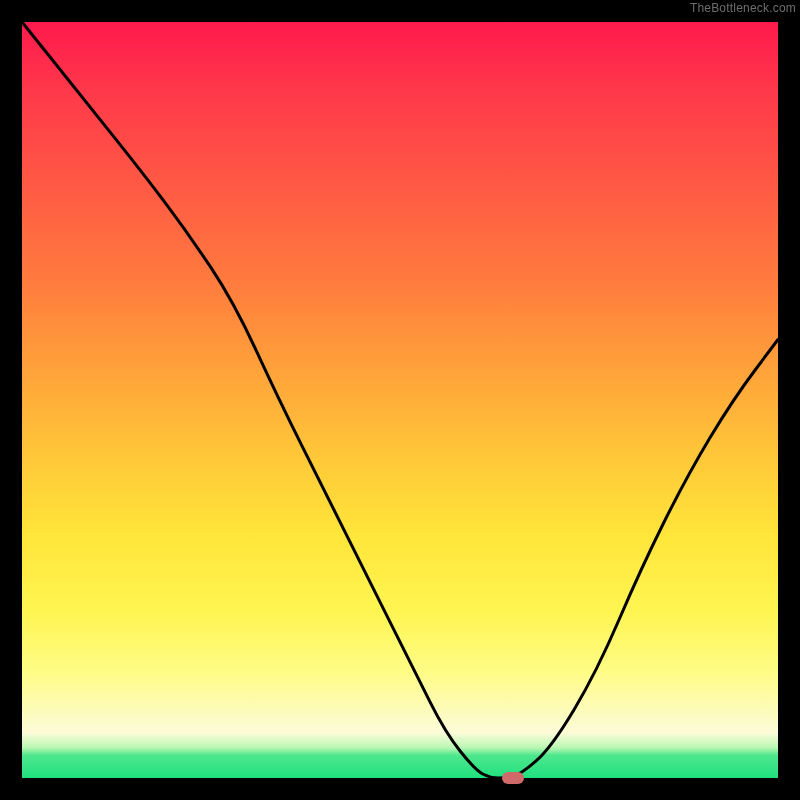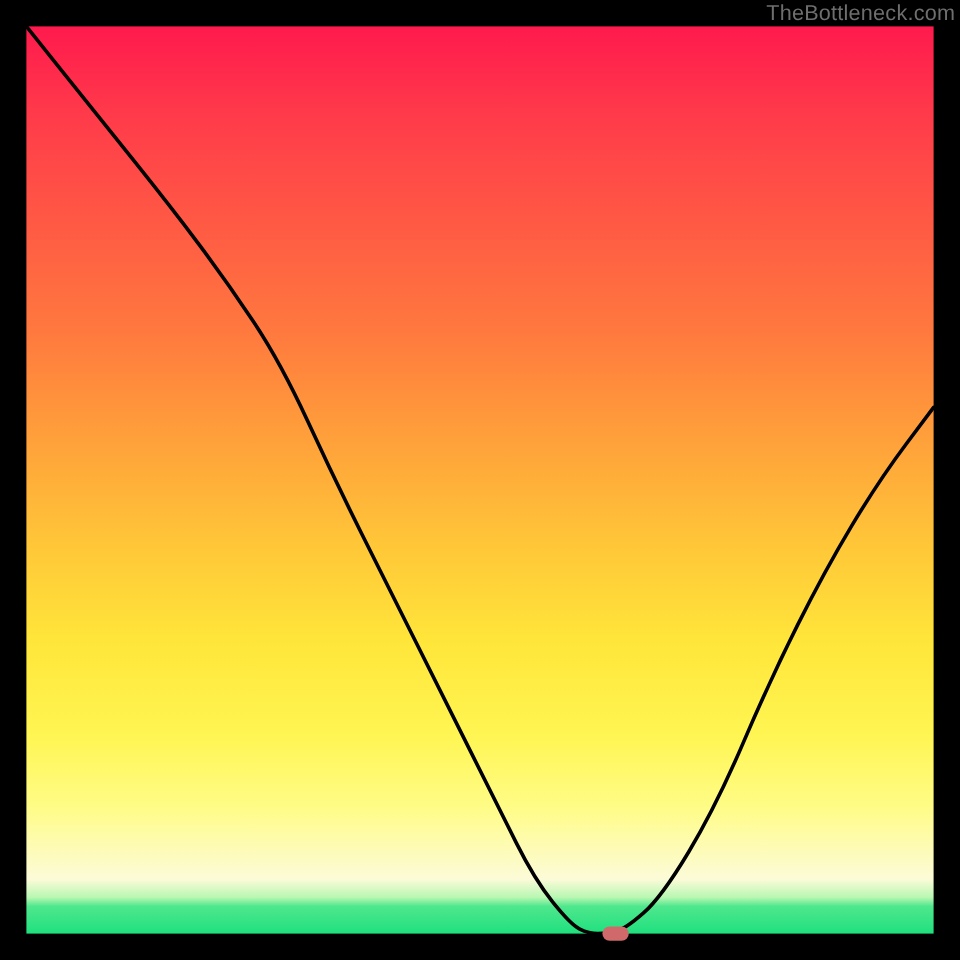--- a/index.html
+++ b/index.html
@@ -55,21 +55,21 @@
     height: 12px;
     border-radius: 6px;
     background: #d06a6a;
     transform: translate(-50%, -50%);
   }
   .watermark {
     position: absolute;
     top: 1px;
     right: 4px;
     color: #6e6e6e;
-    font-size: 18px;
+    font-size: 12px;
     letter-spacing: 0.2px;
     user-select: none;
   }
 </style>
 </head>
 <body>
 
 <div class="frame">
   <div class="plot">
     <svg class="curve" viewBox="0 0 756 756" preserveAspectRatio="none">

